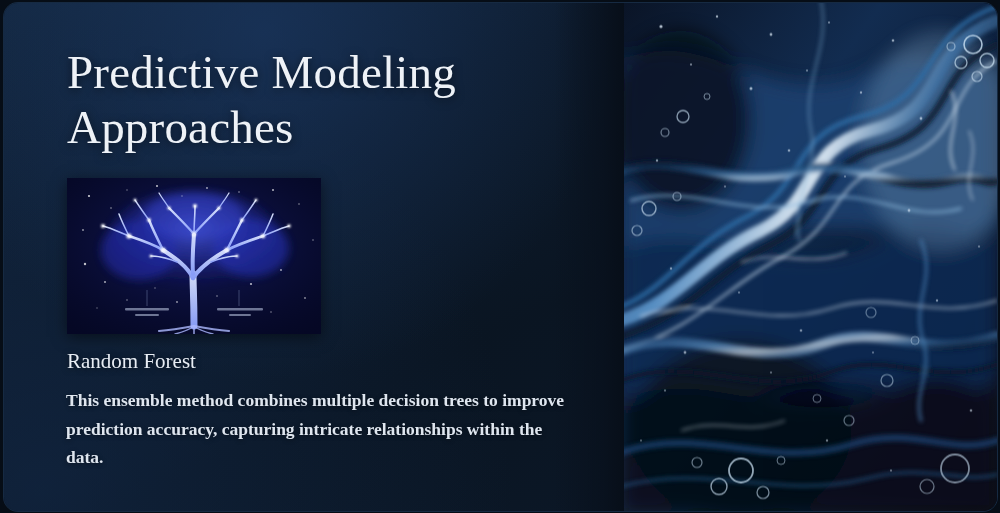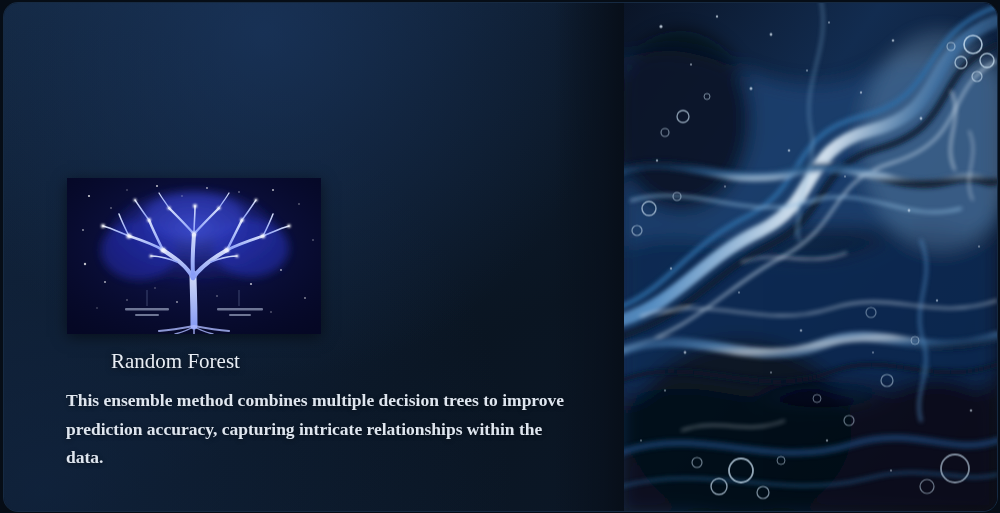--- a/index.html
+++ b/index.html
@@ -65,21 +65,20 @@
   .thumb svg { display:block; width:100%; height:100%; }
 
   .entry-title {
     position:absolute;
     left:63px; top:346px;
     font-size:21px;
     color:#e8edf4;
     font-weight:400;
     z-index:4;
     text-shadow:0 1px 6px rgba(0,0,0,0.5);
-    margin-left:44px;
   }
 
   .entry-body {
     position:absolute;
     left:62px; top:383px;
     width:500px;
     font-size:17.5px;
     line-height:28.5px;
     color:#dfe6ef;
     z-index:4;
@@ -98,20 +97,21 @@
   }
   .right-panel svg { display:block; width:100%; height:100%; }
 </style>
 </head>
 <body>
 
 <div class="slide">
 
   <div class="left-panel">
 
+    <h1 class="title">Predictive Modeling Approaches</h1>
 
     <div class="thumb">
       <svg viewBox="0 0 254 156" preserveAspectRatio="none">
         <defs>
           <radialGradient id="skyg" cx="50%" cy="42%" r="72%">
             <stop offset="0%" stop-color="#161a57"></stop>
             <stop offset="45%" stop-color="#0b0f3c"></stop>
             <stop offset="100%" stop-color="#05082198"></stop>
           </radialGradient>
           <radialGradient id="canopy" cx="50%" cy="40%" r="60%">

